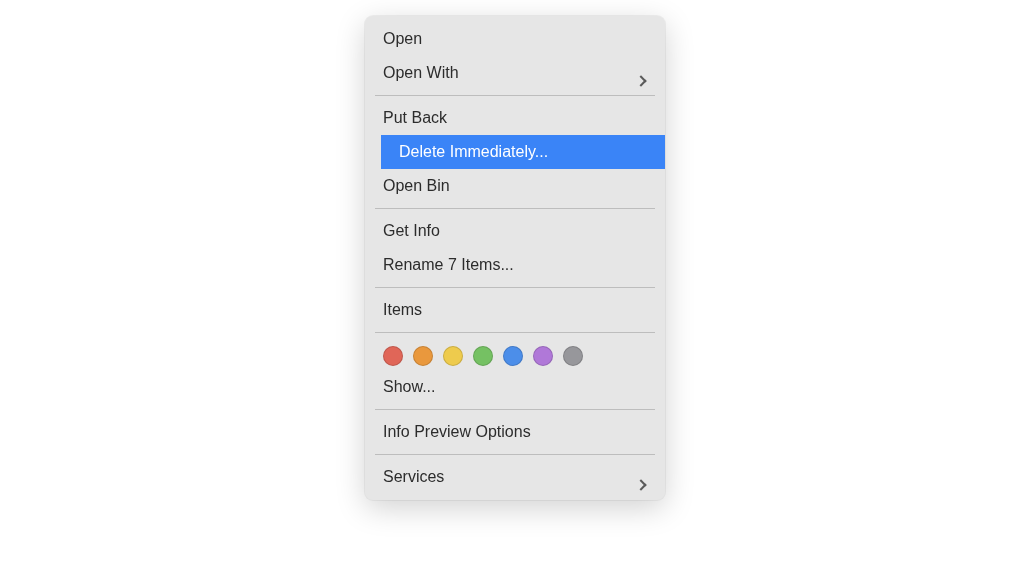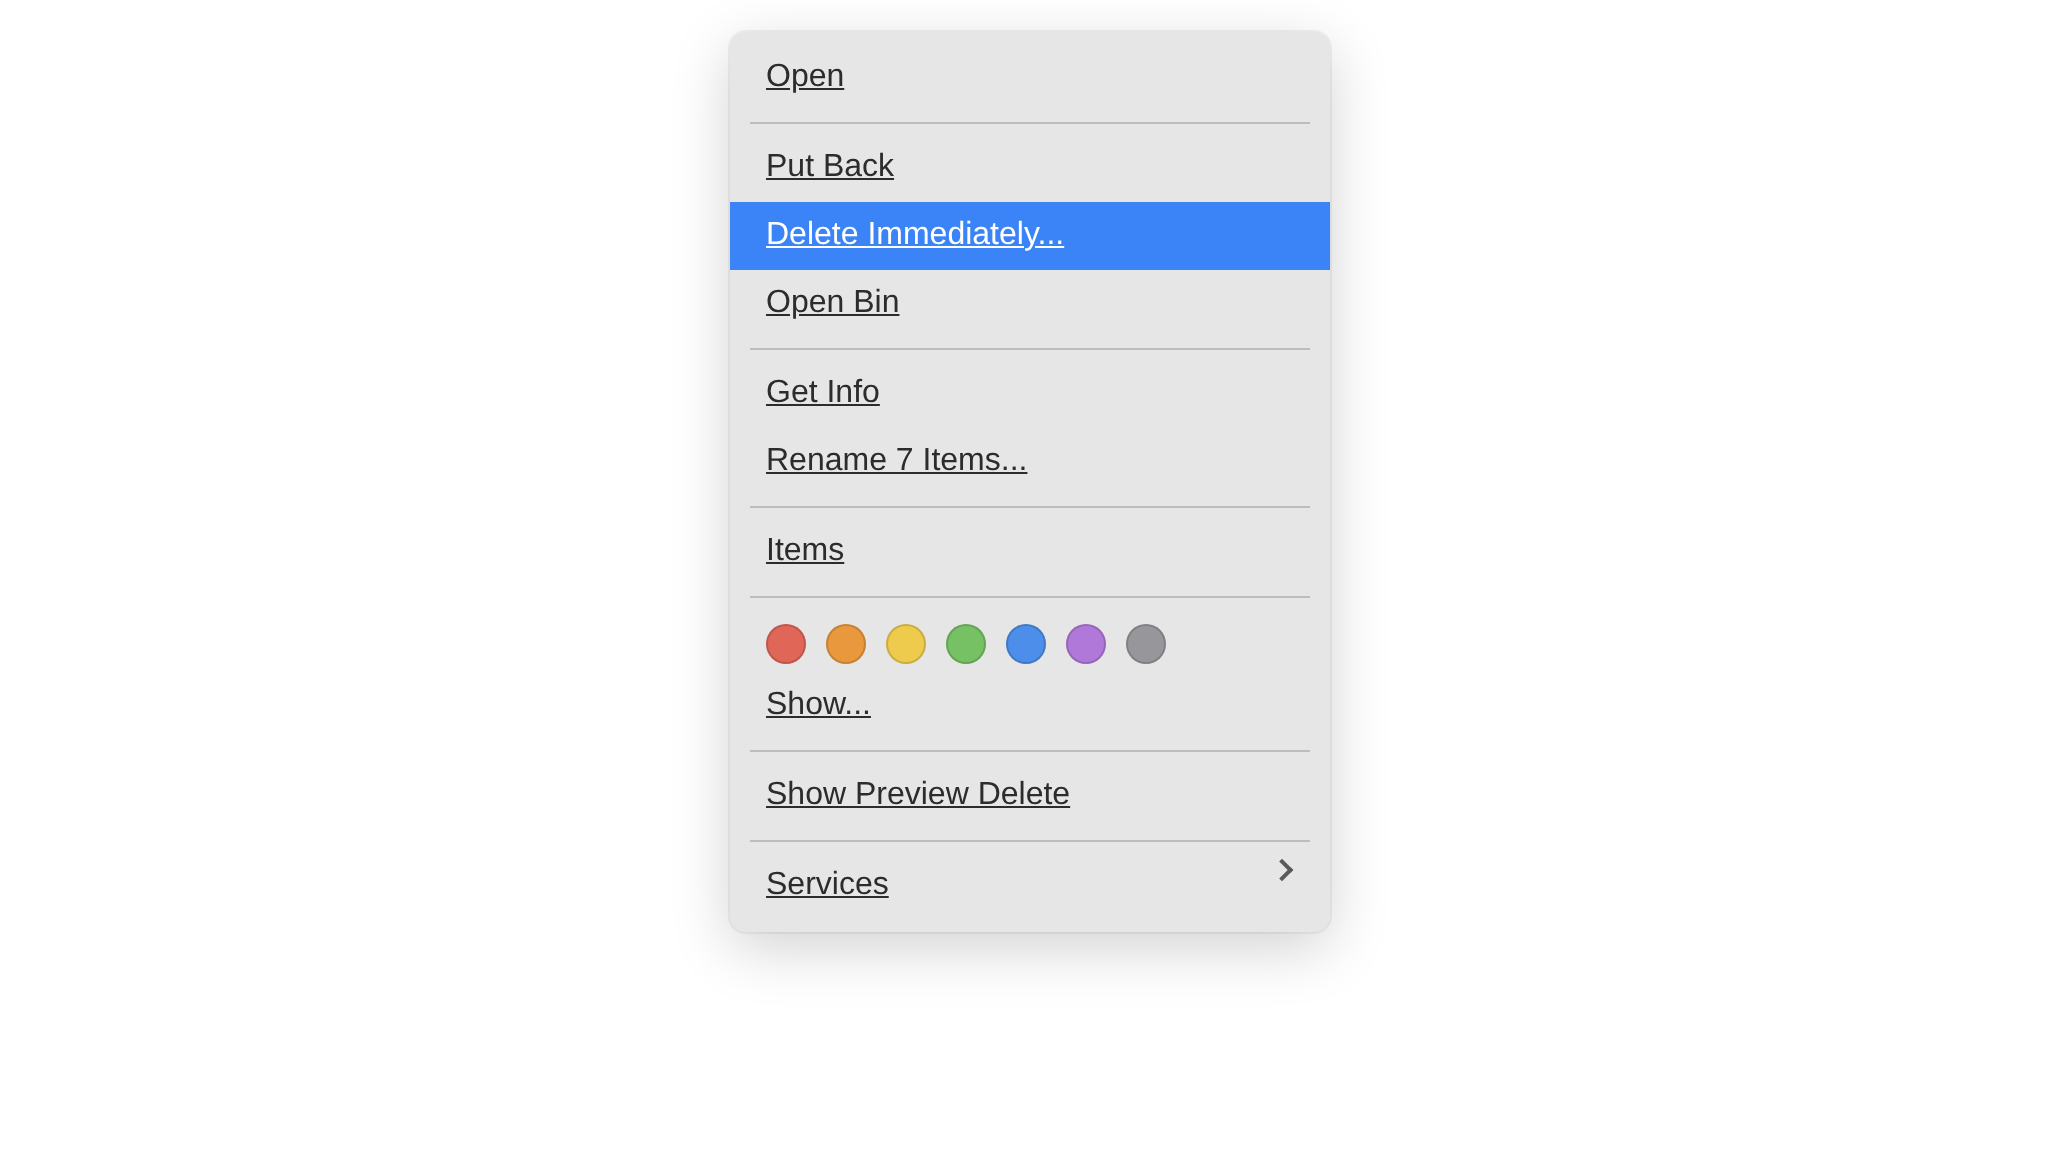--- a/index.html
+++ b/index.html
@@ -19,32 +19,32 @@
       left: 365px;
       top: 16px;
       width: 300px;
       background: #e6e6e6;
       border-radius: 8px;
       box-shadow: 0 8px 30px rgba(0,0,0,0.18), 0 0 0 1px rgba(0,0,0,0.05);
       padding: 6px 0;
     }
     .menu-item {
       display: flex;
-      align-items: flex-start;
+      align-items: flex-end;
       justify-content: space-between;
       padding: 5px 18px;
       font-size: 16px;
       color: #2c2c2c;
       cursor: default;
       line-height: 1.5;
-      text-decoration: underline;
     }
     .menu-item.highlighted {
       background: #3a84f7;
       color: #ffffff;
+      margin-left: 16px;
     }
     .menu-divider {
       height: 1px;
       background: #bdbdbd;
       margin: 5px 10px;
     }
     .chevron {
       width: 8px;
       height: 8px;
       border-top: 2px solid #5a5a5a;
@@ -73,20 +73,24 @@
   </style>
 </head>
 <body>
 
 <div class="context-menu">
 
   <div class="menu-item">
     <span>Open</span>
   </div>
 
+  <div class="menu-item">
+    <span>Open With</span>
+    <span class="chevron"></span>
+  </div>
 
   <div class="menu-divider"></div>
 
   <div class="menu-item">
     <span>Put Back</span>
   </div>
 
   <div class="menu-item highlighted">
     <span>Delete Immediately...</span>
   </div>
@@ -124,21 +128,21 @@
     <div class="tag-dot tag-gray"></div>
   </div>
 
   <div class="menu-item">
     <span>Show...</span>
   </div>
 
   <div class="menu-divider"></div>
 
   <div class="menu-item">
-    <span>Show Preview Delete</span>
+    <span>Info Preview Options</span>
   </div>
 
   <div class="menu-divider"></div>
 
   <div class="menu-item">
     <span>Services</span>
     <span class="chevron"></span>
   </div>
 
 </div>

